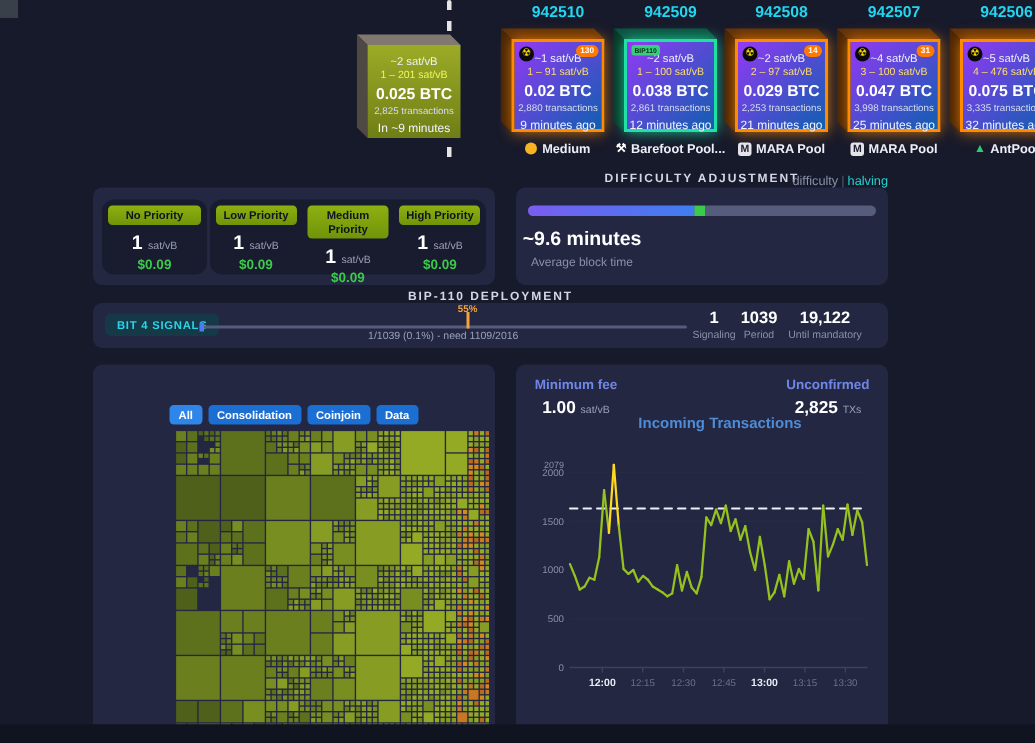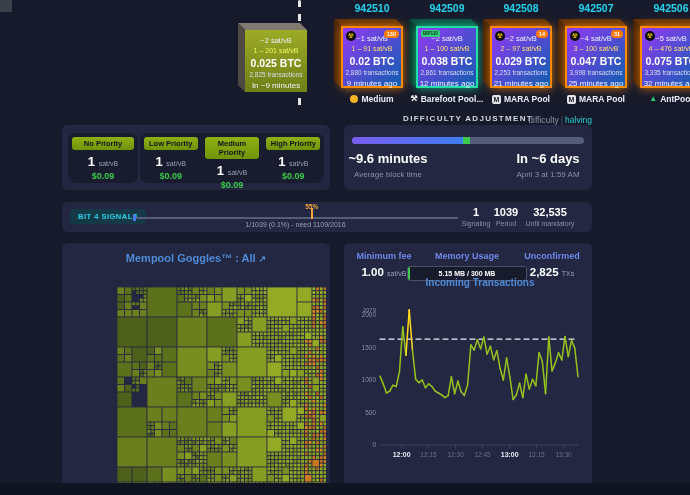--- a/index.html
+++ b/index.html
@@ -274,53 +274,53 @@
     </div>
     <div class="card diff-card">
       <div class="diff-bar">
         <div class="diff-fill" id="diff-fill" style="width: 48%;"></div>
         <div class="diff-green"></div>
       </div>
       <div class="diff-col" style="left:4px;width:80px;">
         <div class="diff-main">~9.6 minutes</div>
         <div class="diff-sub">Average block time</div>
       </div>
-      <div class="diff-col" style="left:164px;width:80px;">
-        <div class="diff-main">In ~6 days</div>
-        <div class="diff-sub">April 3 at 1:59 AM</div>
-      </div>
     </div>
 
+    <div class="sec-header" style="left:62px;top:193px;width:530px;">BIP-110 DEPLOYMENT</div>
     <div class="card bip-card">
       <div class="bit-badge">BIT 4 SIGNALS</div>
       <div class="bip-bar"></div>
       <div class="bip-start"></div>
       <div class="bip-marker" id="bip-marker" style="left: 248.75px;"></div>
       <div class="bip-marker-label" id="bip-marker-label" style="left: 234.75px;">55%</div>
       <div class="bip-note">1/1039 (0.1%) - need 1109/2016</div>
       <div id="bip-stats">
           <div class="bip-stat" style="left: 390px; width: 48px;">
             <div class="v">1</div>
             <div class="l">Signaling</div>
           </div>
           <div class="bip-stat" style="left: 422px; width: 44px;">
             <div class="v">1039</div>
             <div class="l">Period</div>
           </div>
           <div class="bip-stat" style="left: 453px; width: 70px;">
-            <div class="v">32,535</div>
+            <div class="v">19,122</div>
             <div class="l">Until mandatory</div>
           </div>
         </div>
     </div>
 
     <div class="card gog-card">
-      <div class="gog-title">
-        <span>Mempool Goggles™ : All</span><span class="gog-ext">↗</span>
-      </div>
+      <div class="gog-tabs" id="gog-tabs">
+          <span class="gog-tab active">All</span>
+          <span class="gog-tab">Consolidation</span>
+          <span class="gog-tab">Coinjoin</span>
+          <span class="gog-tab">Data</span>
+        </div>
       <svg id="treemap" width="209" height="196" viewBox="0 0 209 196">
           <rect x="0.4" y="0.4" width="6.6" height="6.6" fill="#6b7f1e"></rect>
           <rect x="7.9" y="0.4" width="6.6" height="6.6" fill="#5d701c"></rect>
           <rect x="0.4" y="7.9" width="6.6" height="6.6" fill="#4f601a"></rect>
           <rect x="7.9" y="7.9" width="6.6" height="6.6" fill="#5d701c"></rect>
           <rect x="15.4" y="0.4" width="2.85" height="2.85" fill="#4f601a"></rect>
           <rect x="19.15" y="0.4" width="2.85" height="2.85" fill="#5d701c"></rect>
           <rect x="19.15" y="4.15" width="2.85" height="2.85" fill="#4f601a"></rect>
           <rect x="22.9" y="0.4" width="2.85" height="2.85" fill="#4f601a"></rect>
           <rect x="26.65" y="0.4" width="2.85" height="2.85" fill="#5d701c"></rect>
@@ -1535,27 +1535,20 @@
           <rect x="191.65" y="206.65" width="2.85" height="2.85" fill="#95aa24"></rect>
           <rect x="195.4" y="195.4" width="14.1" height="14.1" fill="#879c22"></rect>
         </svg>
     </div>
 
     <div class="card chart-card">
       <div class="stat-col" style="left:4px;width:72px;">
         <div class="stat-label">Minimum fee</div>
         <div class="stat-val"><span>1.00</span> <small>sat/vB</small></div>
       </div>
-      <div class="stat-col" style="left:63px;width:120px;">
-        <div class="stat-label">Memory Usage</div>
-        <div class="mem-track">
-          <div class="mem-fill" id="mem-fill" style="width: 2%;"></div>
-          <span class="mem-text">5.15 MB / 300 MB</span>
-        </div>
-      </div>
       <div class="stat-col" style="left:172px;width:72px;">
         <div class="stat-label">Unconfirmed</div>
         <div class="stat-val"><span>2,825</span> <small>TXs</small></div>
       </div>
       <div class="chart-title">Incoming Transactions</div>
       <svg id="tx-chart" width="236" height="180" viewBox="0 0 236 180">
           <line x1="30" y1="122.5" x2="228" y2="122.5" stroke="#262b42" stroke-width="1" stroke-linecap="round"></line>
           <line x1="30" y1="90" x2="228" y2="90" stroke="#262b42" stroke-width="1" stroke-linecap="round"></line>
           <line x1="30" y1="57.500000000000014" x2="228" y2="57.500000000000014" stroke="#262b42" stroke-width="1" stroke-linecap="round"></line>
           <line x1="30" y1="25" x2="228" y2="25" stroke="#262b42" stroke-width="1" stroke-linecap="round"></line>

